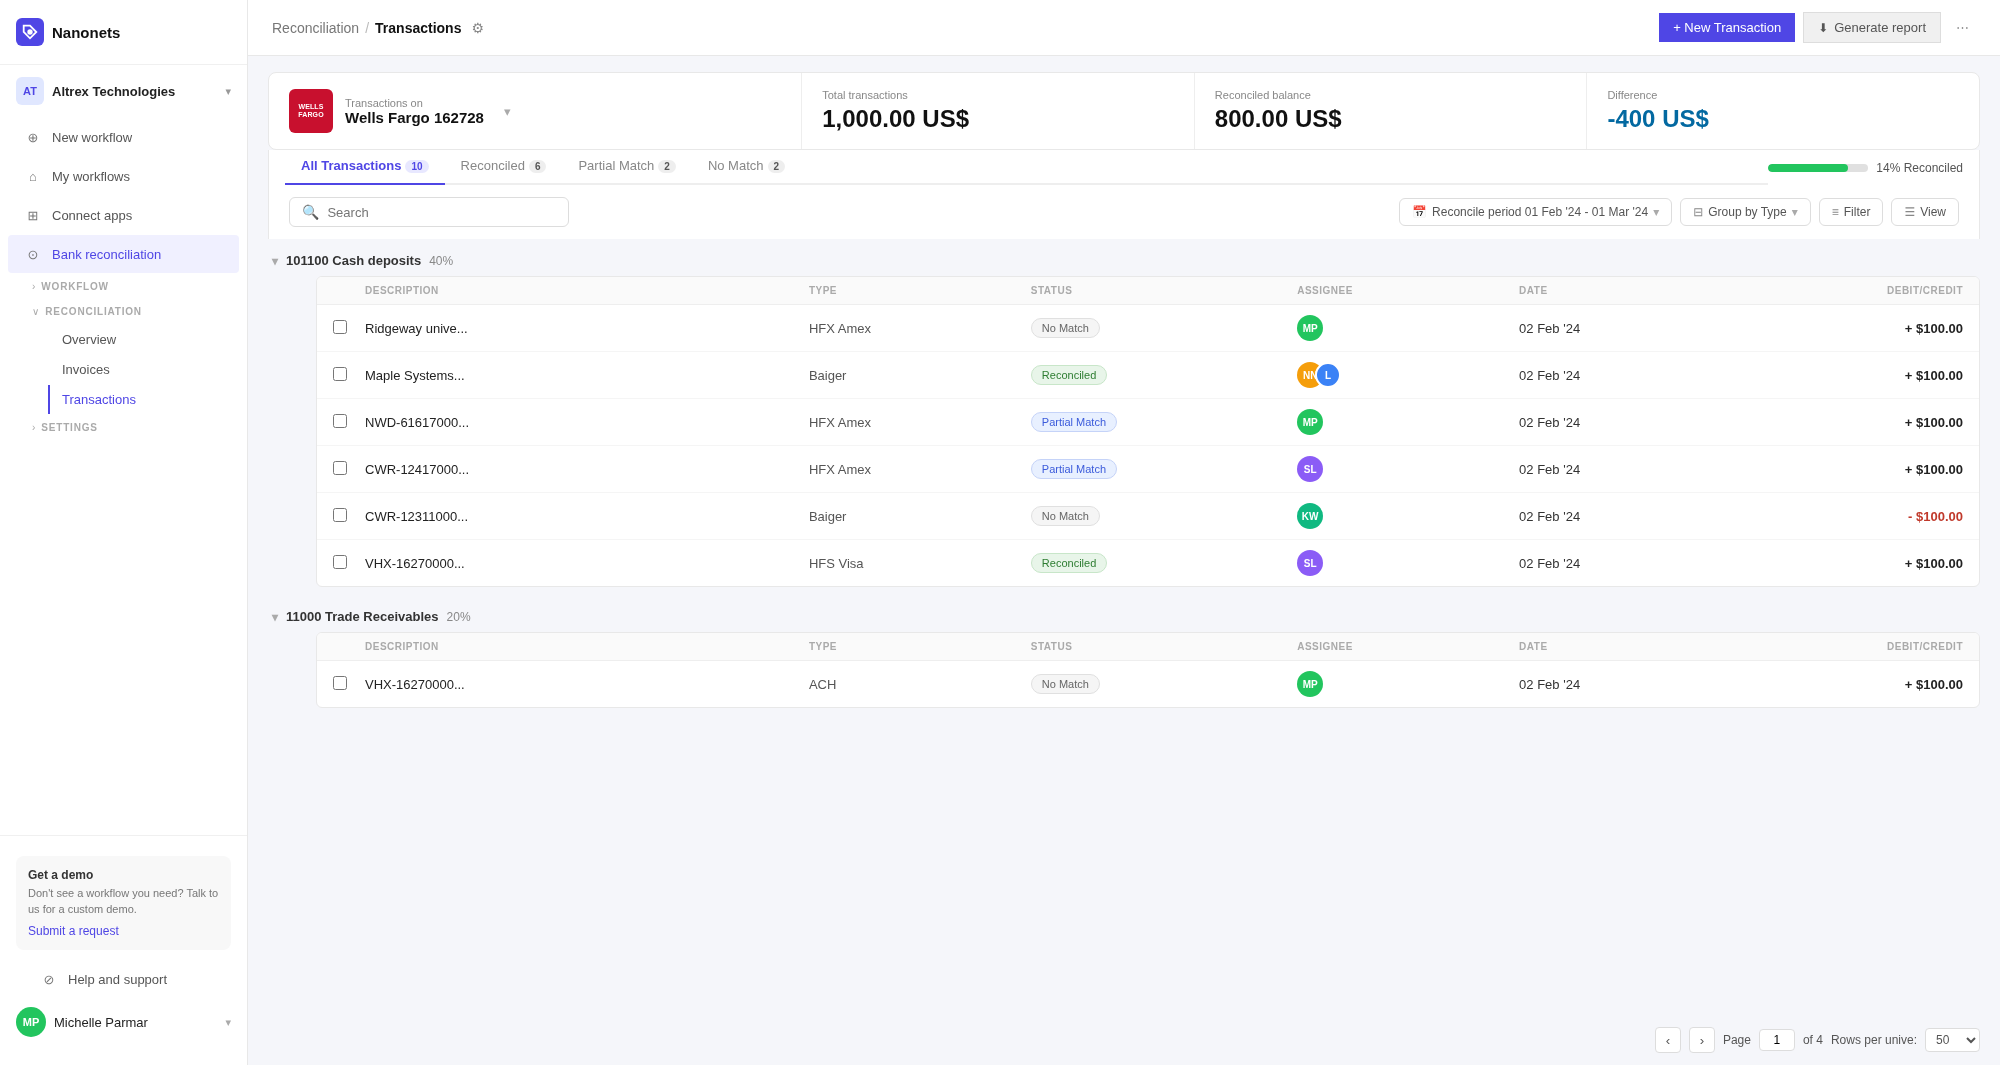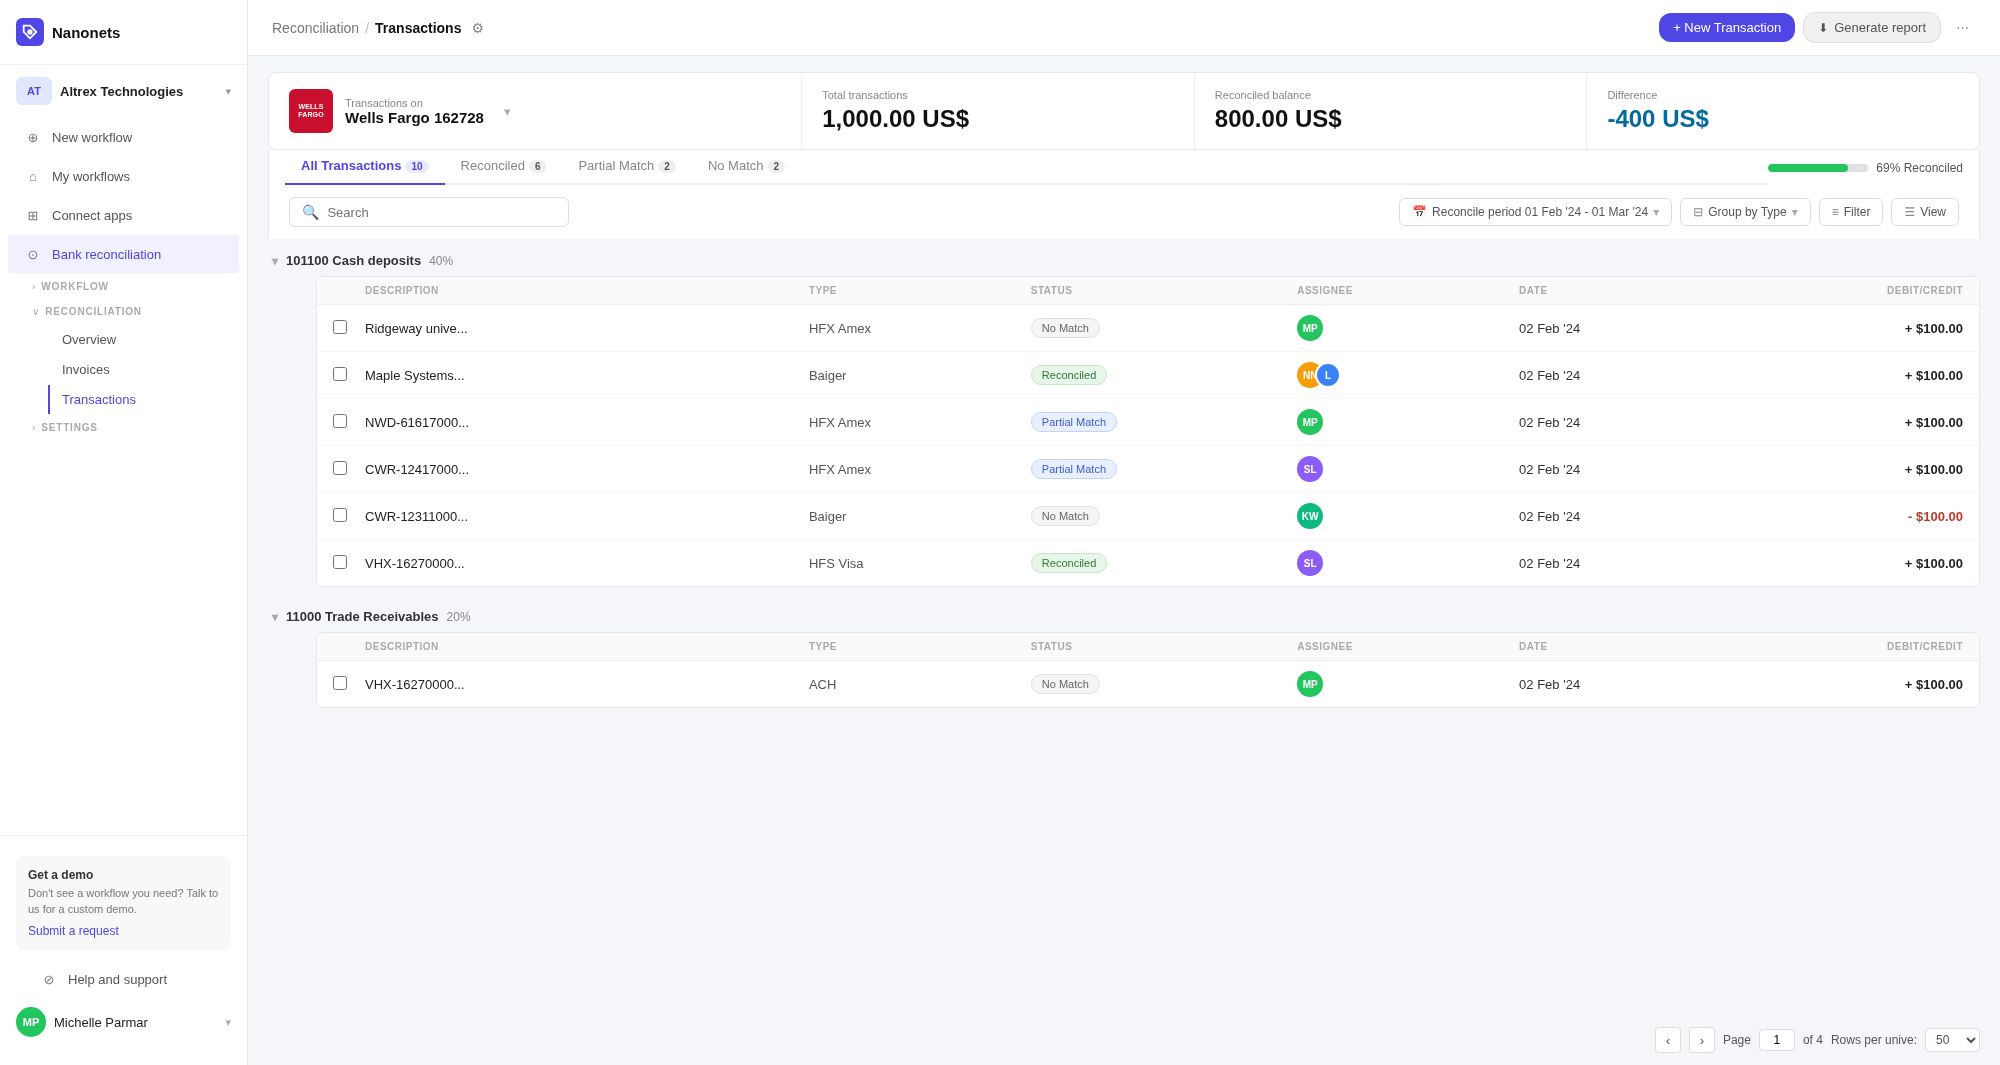--- a/index.html
+++ b/index.html
@@ -31,21 +31,21 @@
 
     
     .main { flex: 1; display: flex; flex-direction: column; overflow: hidden; background: #f5f6fa; }
     .topbar { background: #fff; border-bottom: 1px solid #e8e8e8; padding: 0 24px; height: 56px; display: flex; align-items: center; justify-content: space-between; flex-shrink: 0; }
     .breadcrumb { display: flex; align-items: center; gap: 6px; font-size: 14px; }
     .breadcrumb-link { color: #777; cursor: pointer; }
     .breadcrumb-sep { color: #bbb; }
     .breadcrumb-current { font-weight: 700; color: #111; }
     .breadcrumb-gear { color: #888; cursor: pointer; margin-left: 4px; }
     .topbar-actions { display: flex; align-items: center; gap: 8px; }
-    .btn { display: flex; align-items: center; gap: 6px; padding: 7px 14px; border-radius: 12px; font-size: 13px; font-weight: 500; cursor: pointer; border: none; }
+    .btn { display: flex; align-items: center; gap: 6px; padding: 7px 14px; border-radius: 0; font-size: 13px; font-weight: 500; cursor: pointer; border: none; }
     .btn-primary { background: #4f46e5; color: white; }
     .btn-secondary { background: #f0f0f0; color: #555; border: 1px solid #ddd; }
     .btn-icon { background: transparent; color: #777; border: none; padding: 7px; }
 
     
     .summary-row { display: flex; gap: 0; background: #fff; border: 1px solid #e8e8e8; border-radius: 8px; margin: 16px 20px 0; flex-shrink: 0; overflow: hidden; }
     .summary-card { flex: 1; padding: 16px 20px; border-right: 1px solid #eee; }
     .summary-card:last-child { border-right: none; }
     .summary-card-label { font-size: 11px; color: #888; margin-bottom: 4px; font-weight: 500; }
     .summary-card-value { font-size: 24px; font-weight: 700; color: #111; }
@@ -112,21 +112,21 @@
       <svg viewBox="0 0 20 20">
           <path d="M3 3 L10 3 L17 10 L10 17 L3 10 Z" fill="none" stroke="white" stroke-width="2"></path>
           <circle cx="10" cy="10" r="3" fill="white"></circle>
         </svg>
     </div>
     <span class="sidebar-logo-text">Nanonets</span>
   </div>
 
   <div class="sidebar-org">
     <div style="display:flex;align-items:center;gap:8px;">
-      <div style="width:36px;height:28px;background:#e0e7ff;border-radius:6px;display:flex;align-items:center;justify-content:center;font-size:11px;font-weight:700;color:#4f46e5;">AT</div>
+      <div style="width:28px;height:28px;background:#e0e7ff;border-radius:6px;display:flex;align-items:center;justify-content:center;font-size:11px;font-weight:700;color:#4f46e5;">AT</div>
       <span class="sidebar-org-name">Altrex Technologies</span>
     </div>
     <span class="sidebar-org-chevron">▾</span>
   </div>
 
   <div class="sidebar-nav">
     <div class="sidebar-item">
       <span class="sidebar-item-icon">⊕</span>
       <span>New workflow</span>
     </div>
@@ -241,21 +241,21 @@
       <div class="tabs" id="tabs-list">
           <div class="tab active"><span>All Transactions</span><span class="tab-badge">10</span></div>
           <div class="tab"><span>Reconciled</span><span class="tab-badge">6</span></div>
           <div class="tab"><span>Partial Match</span><span class="tab-badge">2</span></div>
           <div class="tab"><span>No Match</span><span class="tab-badge">2</span></div>
         </div>
       <div class="progress-info">
         <div class="progress-bar-outer">
           <div class="progress-bar-inner" id="progress-fill" style="width: 80%;"></div>
         </div>
-        <span>69% Reconciled</span>
+        <span>14% Reconciled</span>
       </div>
     </div>
   </div>
 
   <div class="toolbar">
     <div class="search-box">
       <span style="color:#aaa;font-size:14px;">🔍</span>
       <input type="text" placeholder="Search" style="">
     </div>
     <div class="toolbar-right">

